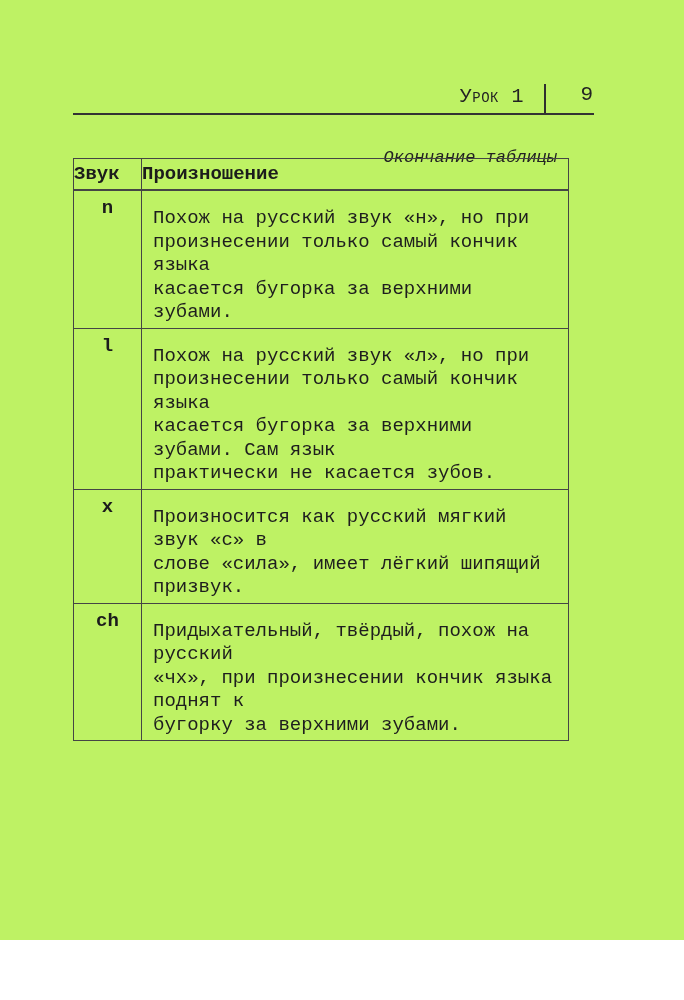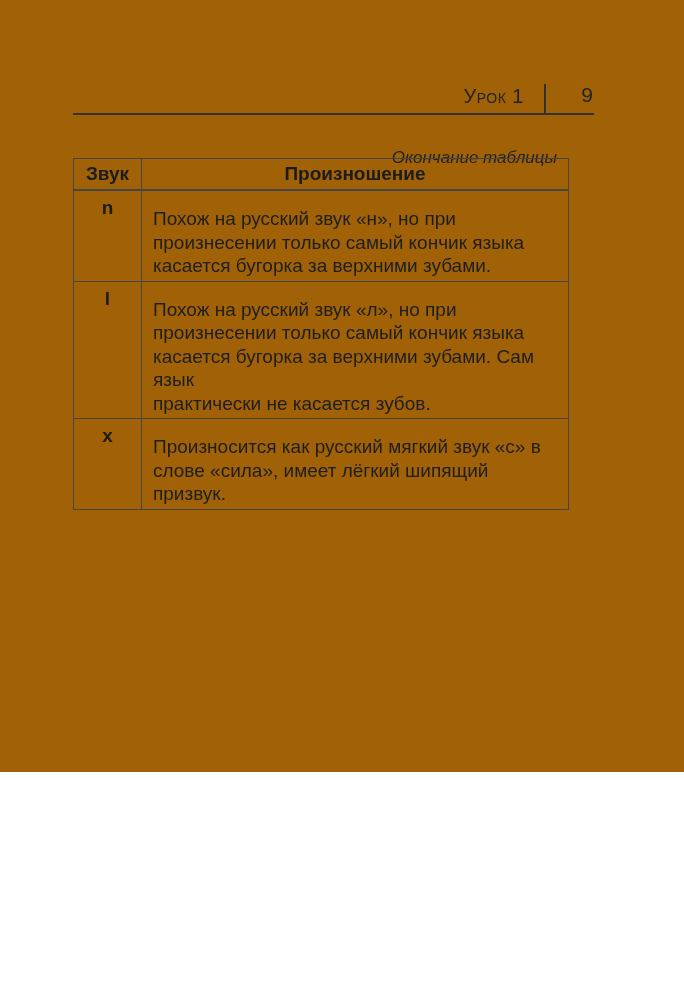--- a/index.html
+++ b/index.html
@@ -3,23 +3,23 @@
 <meta charset="utf-8">
 <style>
   html, body {
     margin: 0;
     padding: 0;
     background: #ffffff;
   }
   .page {
     position: relative;
     width: 684px;
-    height: 772px;
-    background: #a16207;
-    font-family: Liberation Sans, sans-serif;
+    height: 940px;
+    background: #bef264;
+    font-family: Liberation Mono, monospace;
     color: #1e1e1e;
     overflow: hidden;
   }
   .running-lesson {
     position: absolute;
     top: 85px;
     left: 420px;
     width: 104px;
     text-align: right;
     font-variant: small-caps;
@@ -71,21 +71,21 @@
     table-layout: fixed;
   }
   .pron-table th, .pron-table td {
     border: 1px solid #454545;
     margin: 0;
   }
   .pron-table thead th {
     height: 30px;
     font-weight: bold;
     font-size: 19px;
-    text-align: center;
+    text-align: left;
     vertical-align: middle;
     border-bottom-width: 2px;
     color: #1c1c1c;
     padding: 0;
   }
   .pron-table td.sound {
     text-align: center;
     vertical-align: top;
     font-weight: bold;
     font-size: 19px;
@@ -145,16 +145,22 @@
         <td class="desc">Похож на русский звук «л», но при
 произнесении только самый кончик языка
 касается бугорка за верхними зубами. Сам язык
 практически не касается зубов.</td>
       </tr>
       <tr class="r2">
         <td class="sound">x</td>
         <td class="desc">Произносится как русский мягкий звук «с» в
 слове «сила», имеет лёгкий шипящий призвук.</td>
       </tr>
+      <tr class="r5">
+        <td class="sound">ch</td>
+        <td class="desc">Придыхательный, твёрдый, похож на русский
+«чх», при произнесении кончик языка поднят к
+бугорку за верхними зубами.</td>
+      </tr>
     </tbody>
   </table>
 
 </div>
 
 </body></html>

